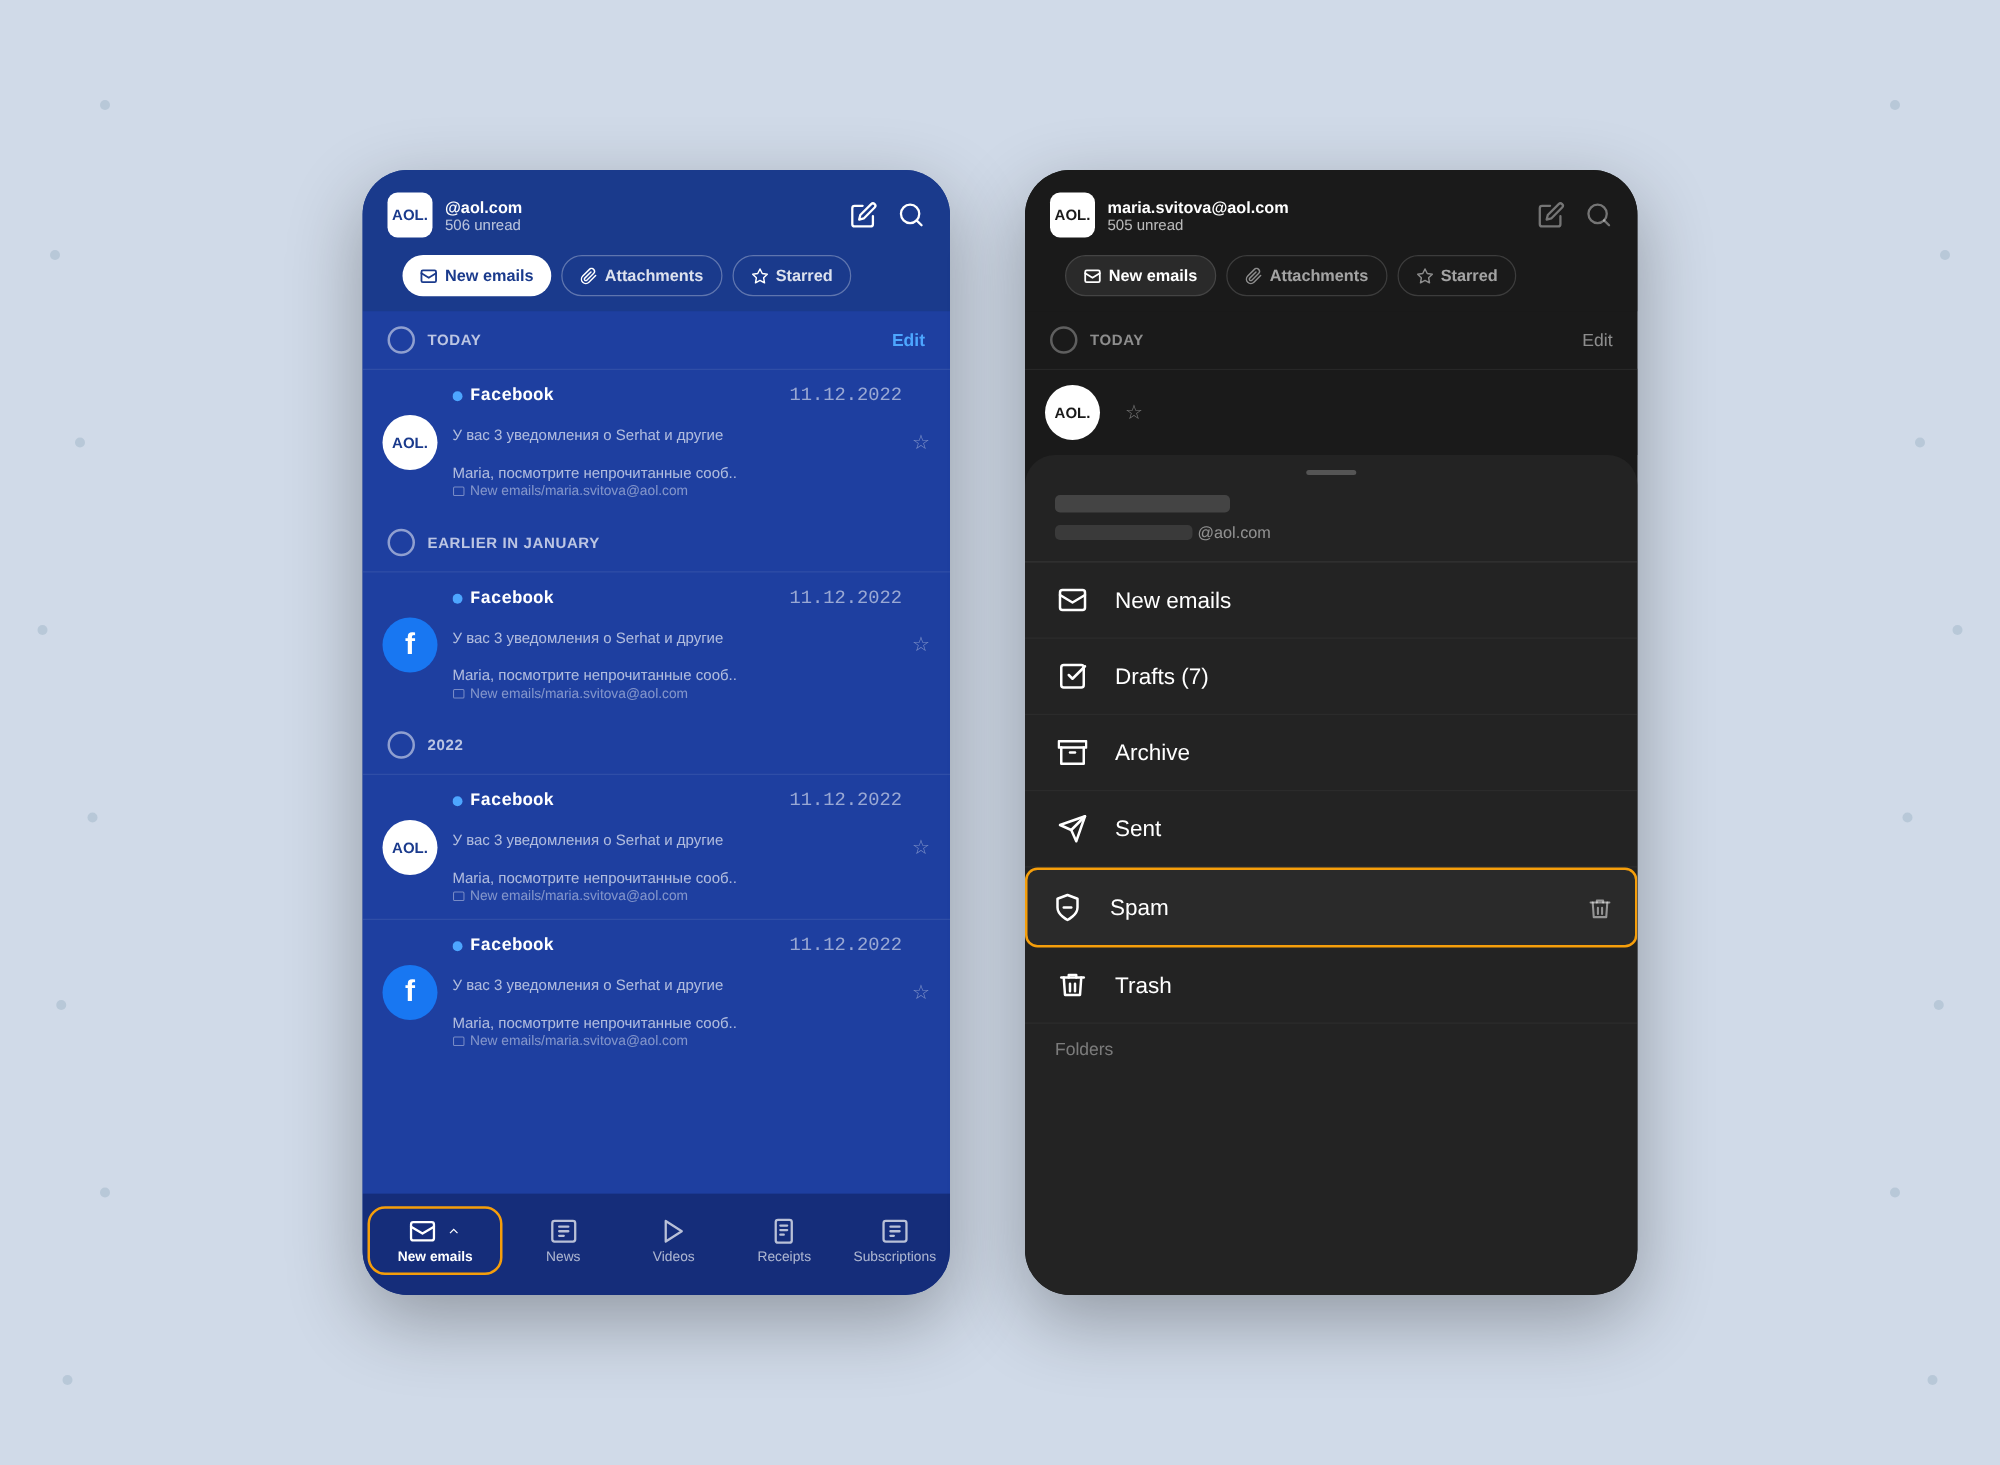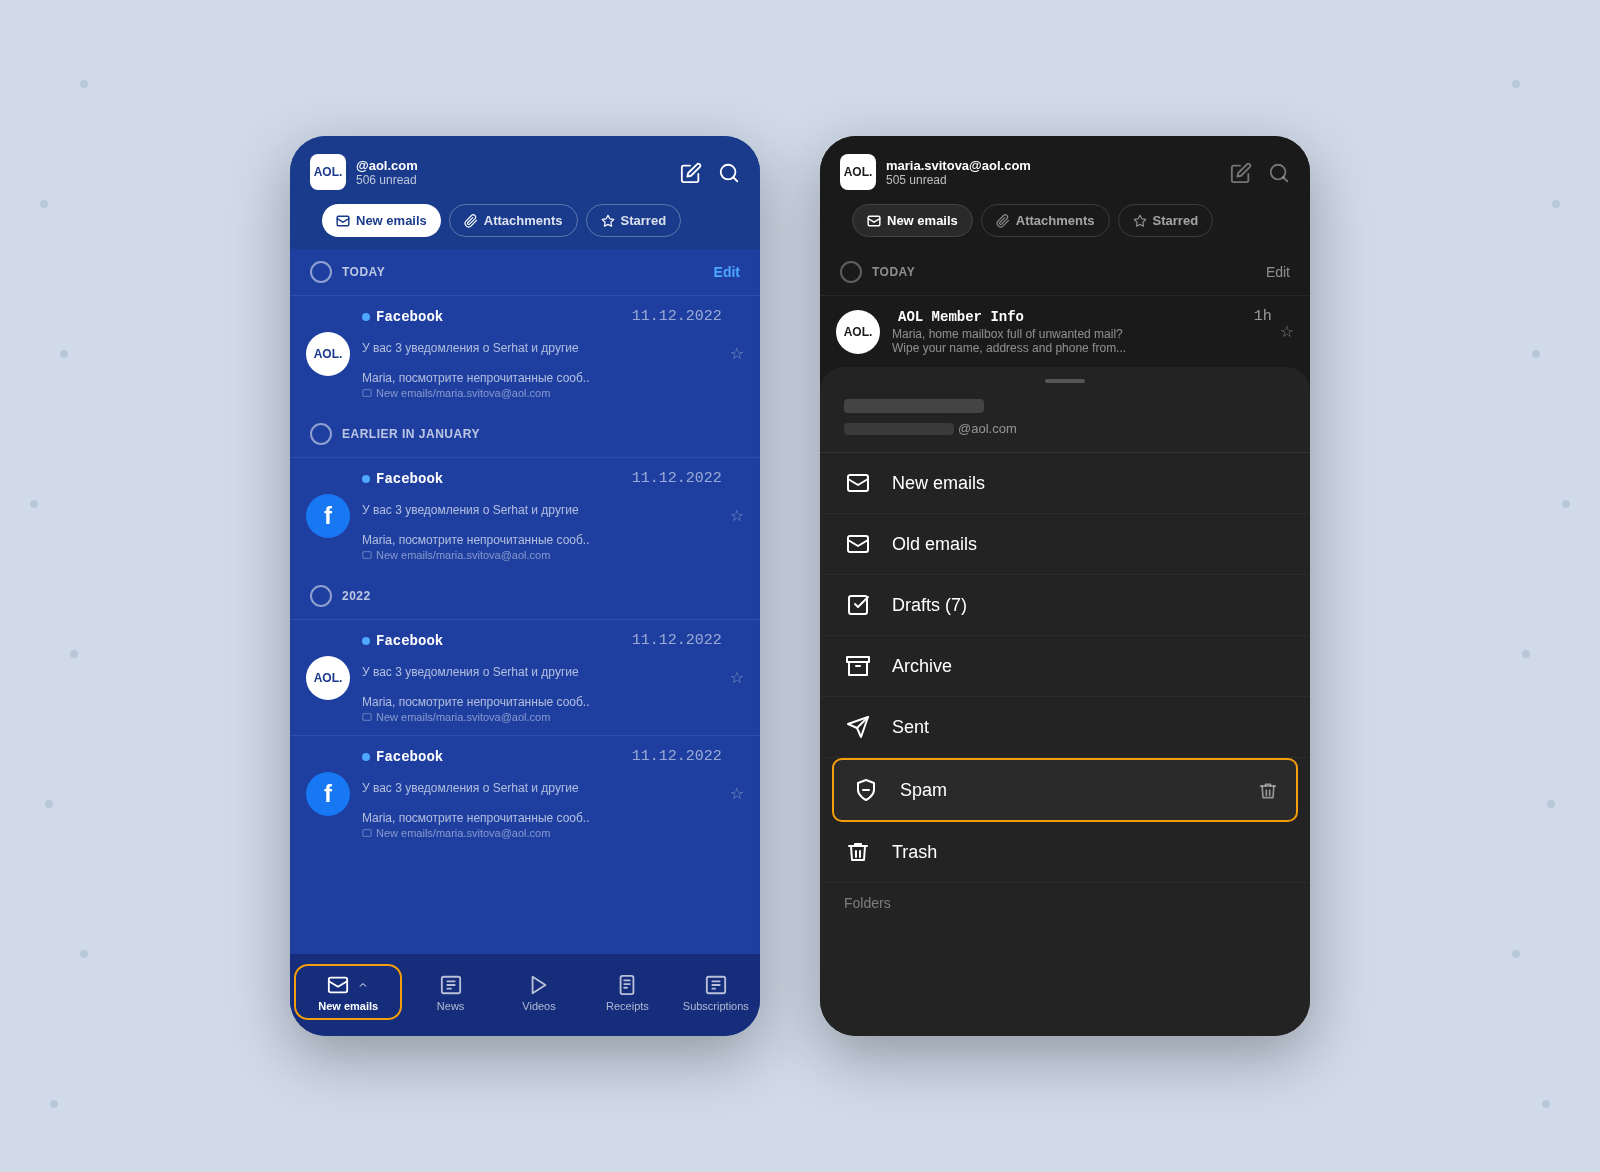--- a/index.html
+++ b/index.html
@@ -437,21 +437,21 @@
       display: flex;
       align-items: center;
       padding: 16px 24px;
       cursor: pointer;
       border-bottom: 1px solid rgba(255,255,255,0.04);
     }
 
     .menu-item-spam {
       border: 2px solid #f59e0b;
       border-radius: 10px;
-      margin: 0 12px;
+      margin: 0 0;
       padding: 16px 18px;
       align-items: center;
     }
 
     .menu-icon {
       width: 28px;
       height: 28px;
       margin-right: 20px;
       display: flex;
       align-items: center;
@@ -778,31 +778,20 @@
   <div class="dark-section-header">
     <div style="display:flex;align-items:center;">
       <span style="width:22px;height:22px;border-radius:50%;border:2px solid rgba(255,255,255,0.3);display:inline-block;margin-right:10px;"></span>
       <span class="dark-section-label">TODAY</span>
     </div>
     <span class="dark-section-edit">Edit</span>
   </div>
 
   <div class="dark-email-item">
     <div class="email-avatar avatar-aol" style="background:white;color:#1a1a1a;">AOL.</div>
-    <div class="email-content">
-      <div class="email-sender-row">
-        <span class="dark-email-sender">
-          <span class="unread-dot" style="background:#4da6ff;"></span>
-          <span style="margin-left:6px;">AOL Member Info</span>
-        </span>
-        <span class="email-date">1h</span>
-      </div>
-      <div class="dark-email-preview">Maria, home mailbox full of unwanted mail?</div>
-      <div class="dark-email-preview">Wipe your name, address and phone from...</div>
-    </div>
     <span class="star-icon">☆</span>
   </div>
 
   <div class="bottom-sheet">
     <div class="sheet-handle"></div>
 
     <div class="sheet-account">
       <div class="account-name-bar"></div>
       <div style="display:flex;align-items:center;gap:4px;">
         <div class="account-email-bar"></div>
@@ -813,29 +802,20 @@
     <div class="menu-item">
       <div class="menu-icon">
         <svg width="24" height="24" viewBox="0 0 24 24" fill="none" stroke="white" stroke-width="2" stroke-linecap="round" stroke-linejoin="round">
           <rect x="2" y="4" width="20" height="16" rx="2"></rect>
           <path d="M2 8l10 6 10-6"></path>
         </svg>
       </div>
       <span class="menu-label">New emails</span>
     </div>
 
-    <div class="menu-item">
-      <div class="menu-icon">
-        <svg width="24" height="24" viewBox="0 0 24 24" fill="none" stroke="white" stroke-width="2" stroke-linecap="round" stroke-linejoin="round">
-          <rect x="2" y="4" width="20" height="16" rx="2"></rect>
-          <path d="M2 8l10 6 10-6"></path>
-        </svg>
-      </div>
-      <span class="menu-label">Old emails</span>
-    </div>
 
     <div class="menu-item">
       <div class="menu-icon">
         <svg width="24" height="24" viewBox="0 0 24 24" fill="none" stroke="white" stroke-width="2" stroke-linecap="round" stroke-linejoin="round">
           <path d="M19 3H5a2 2 0 0 0-2 2v14a2 2 0 0 0 2 2h14a2 2 0 0 0 2-2V5a2 2 0 0 0-2-2z"></path>
           <polyline points="9 11 12 14 22 4"></polyline>
         </svg>
       </div>
       <span class="menu-label">Drafts (7)</span>
     </div>

